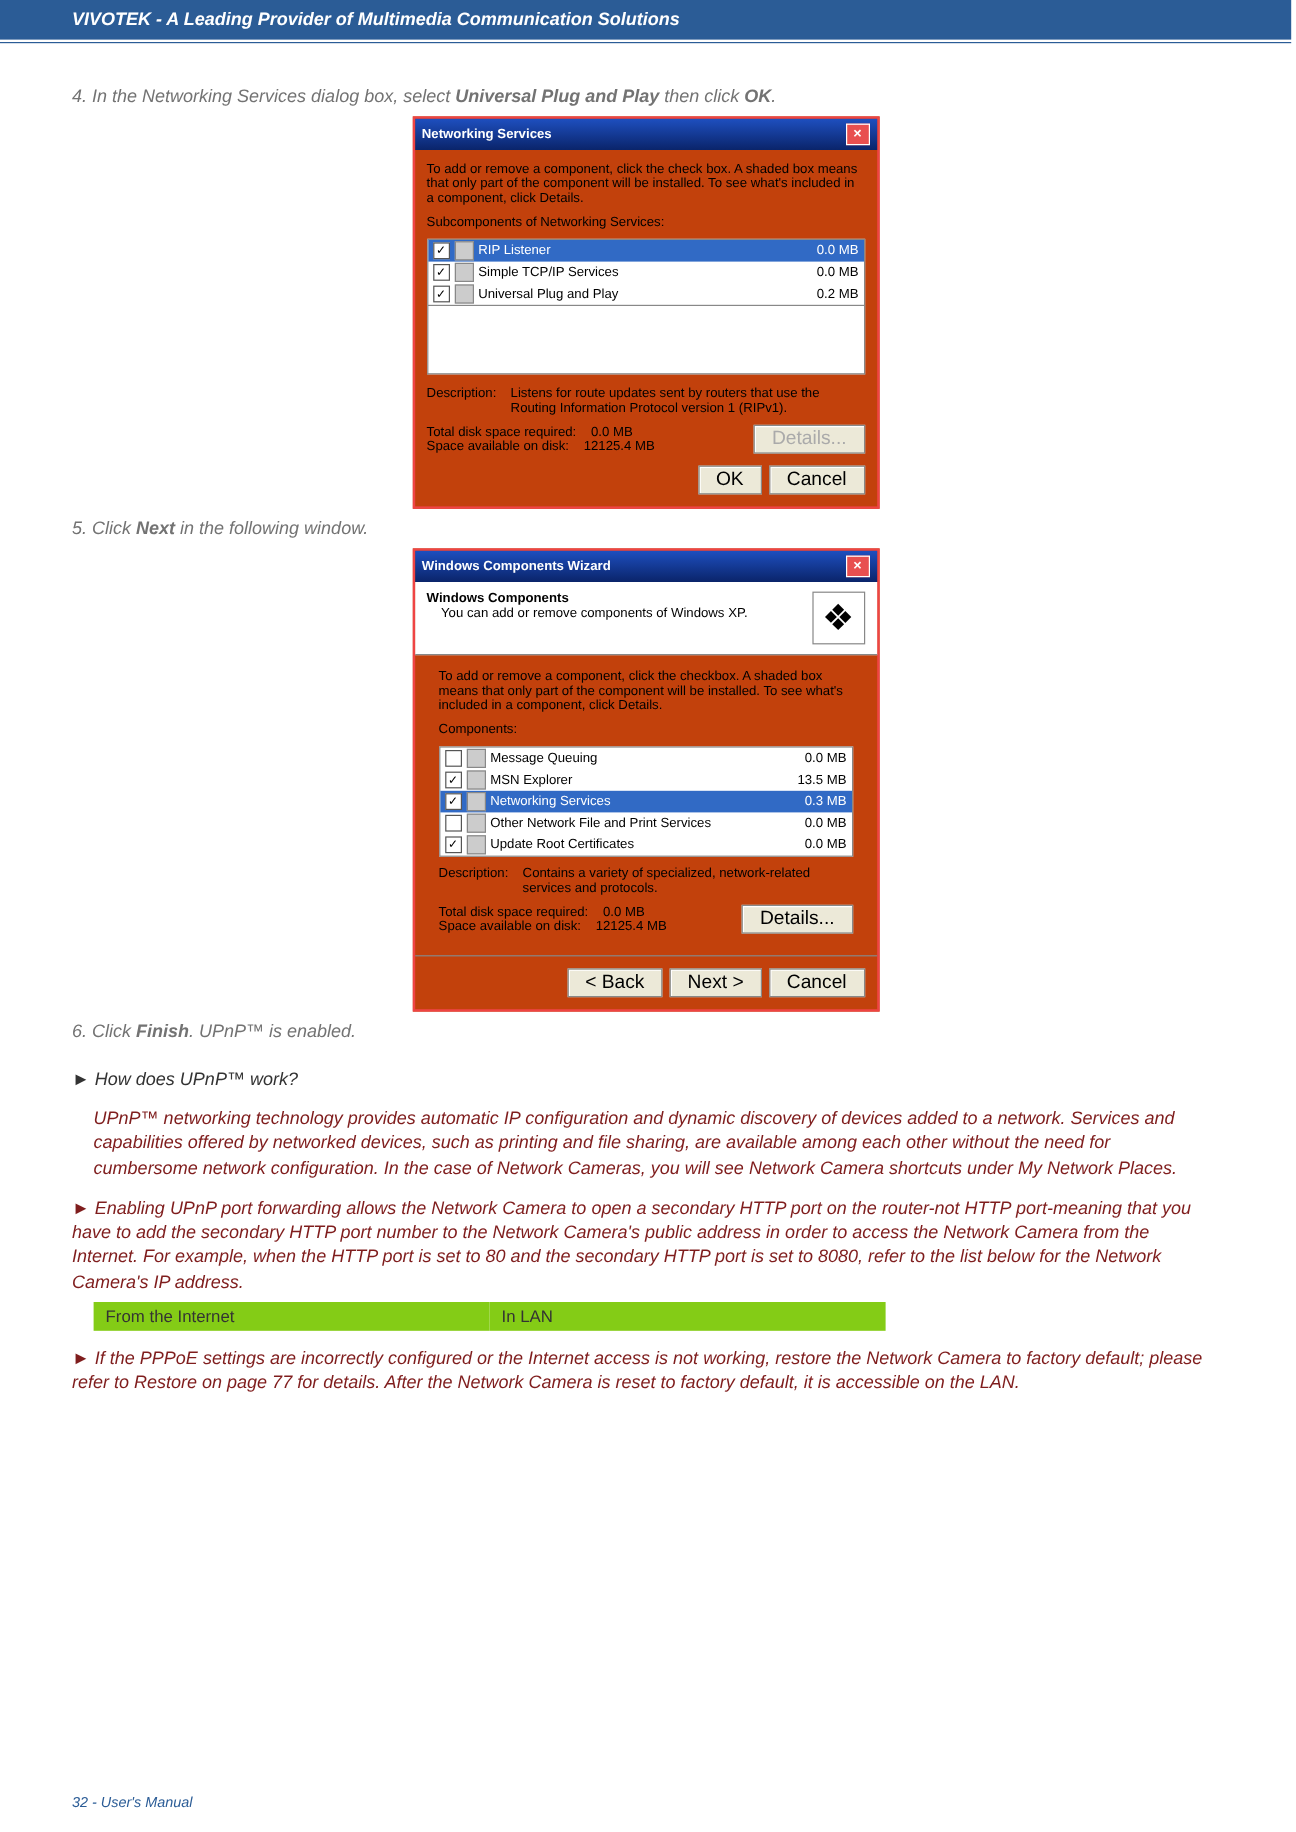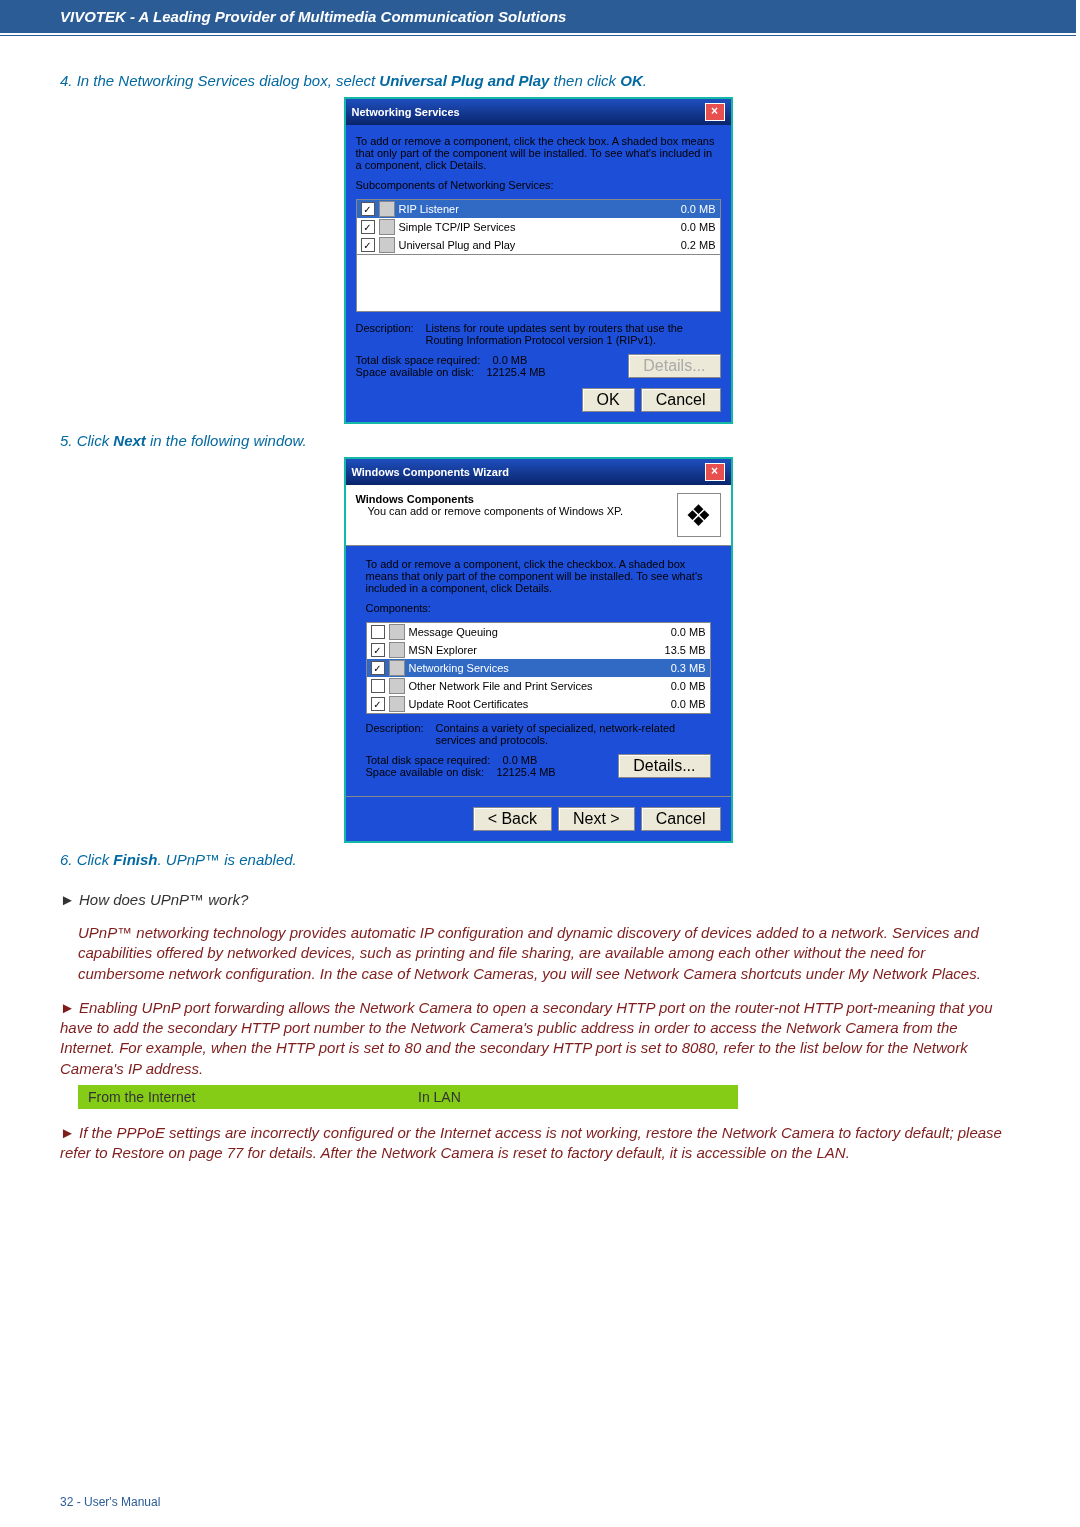--- a/index.html
+++ b/index.html
@@ -1,22 +1,22 @@
 <!DOCTYPE html>
 <html><head>
 <meta charset="utf-8">
 <style>
 body{margin:0;font-family:Arial,Helvetica,sans-serif;background:#fff;font-size:14px;color:#333}
 .page{width:1076px;min-height:1527px;position:relative;background:#fff}
 .header-band{background:#2b5c96;color:#fff;padding:8px 0 8px 60px;font-weight:bold;font-style:italic;font-size:15px}
 .header-line{height:1px;background:#2b5c96;margin-top:2px}
 .content{padding:30px 60px 0 60px}
-.step{font-style:italic;color:#0369a1;font-size:15px;margin:6px 0}
+.step{font-style:italic;color:#737373;font-size:15px;margin:6px 0}
 .bold{font-weight:bold}
-.dialog{border:2px solid #14b8a6;background:#1d4ed8;width:385px;margin:8px auto;font-size:11px;color:#000}
+.dialog{border:2px solid #ef4444;background:#c2410c;width:385px;margin:8px auto;font-size:11px;color:#000}
 .dialog-title{background:linear-gradient(to bottom,#1e4fbf,#0a246a);color:#fff;font-weight:bold;padding:4px 6px;display:flex;justify-content:space-between;align-items:center}
 .close-btn{background:#e84f4f;color:#fff;border:1px solid #fff;width:18px;height:16px;text-align:center;line-height:14px;font-weight:bold;font-size:12px}
 .dialog-body{padding:10px}
 .dialog-text{font-size:11px;margin-bottom:8px}
 .listbox{border:1px solid #888;background:#fff;height:auto}
 .listrow{display:flex;align-items:center;padding:1px 4px}
 .listrow.sel{background:#316ac5;color:#fff}
 .listrow .cb{width:12px;height:12px;border:1px solid #555;background:#fff;margin-right:4px;display:flex;align-items:center;justify-content:center;font-size:10px;color:#000}
 .listrow .ico{width:14px;height:14px;background:#ccc;margin-right:4px;border:1px solid #888}
 .listrow .lbl{flex:1}
@@ -31,21 +31,21 @@
 .wiz-icon{float:right;width:42px;height:42px;border:1px solid #888;background:#fff;display:flex;align-items:center;justify-content:center;font-size:30px}
 .wiz-top{border-bottom:1px solid #888;background:#fff;padding:8px 10px;overflow:hidden}
 .wiz-top-title{font-weight:bold}
 .wiz-body2{padding:12px 20px}
 .section-heading{font-style:italic;font-size:15px;margin-top:23px}
 .body-para{font-style:italic;color:#7f1d1d;font-size:15px;line-height:1.35;margin:2px 0 0 18px}
 .tbl{border-collapse:collapse;margin:6px 0 0 18px;font-size:14px}
 .tbl th,.tbl td{text-align:left;padding:4px 10px;vertical-align:top}
 .tbl th{background:#84cc16;font-weight:normal}
 .tbl td{background:#fff}
-.footer{position:absolute;bottom:18px;left:60px;color:#2b5c96;font-size:12px;}
+.footer{position:absolute;bottom:18px;left:60px;color:#2b5c96;font-size:12px;font-style:italic}
 .hr-thin{border-top:1px solid #888;margin:6px 0}
 </style>
 </head>
 <body>
 
 <div class="page">
 
   <div class="header-band">
     <span>VIVOTEK - A Leading Provider of Multimedia Communication Solutions</span>
   </div>

